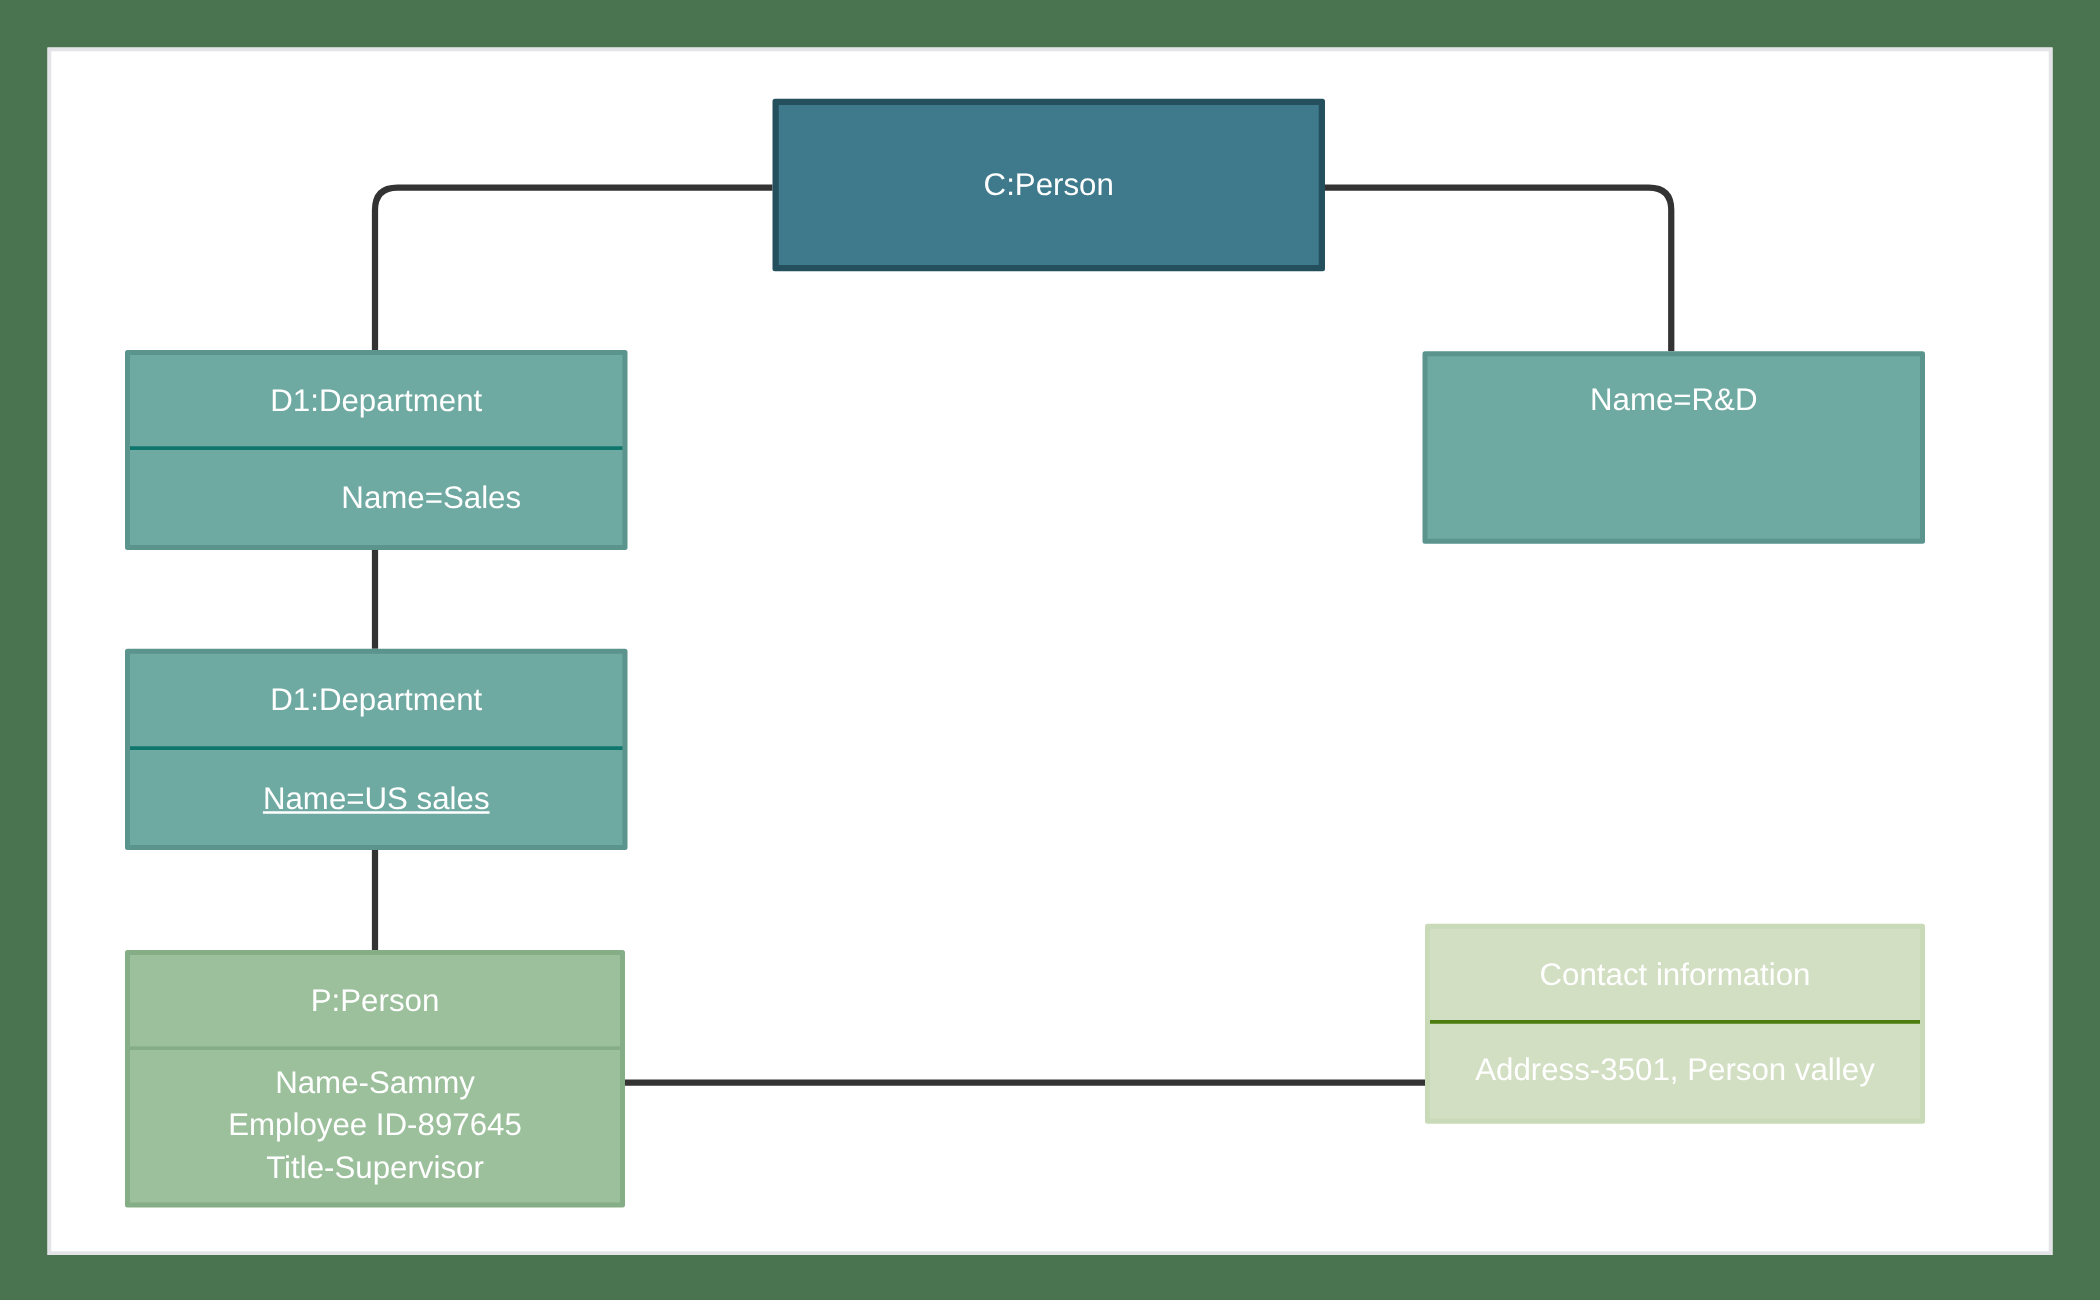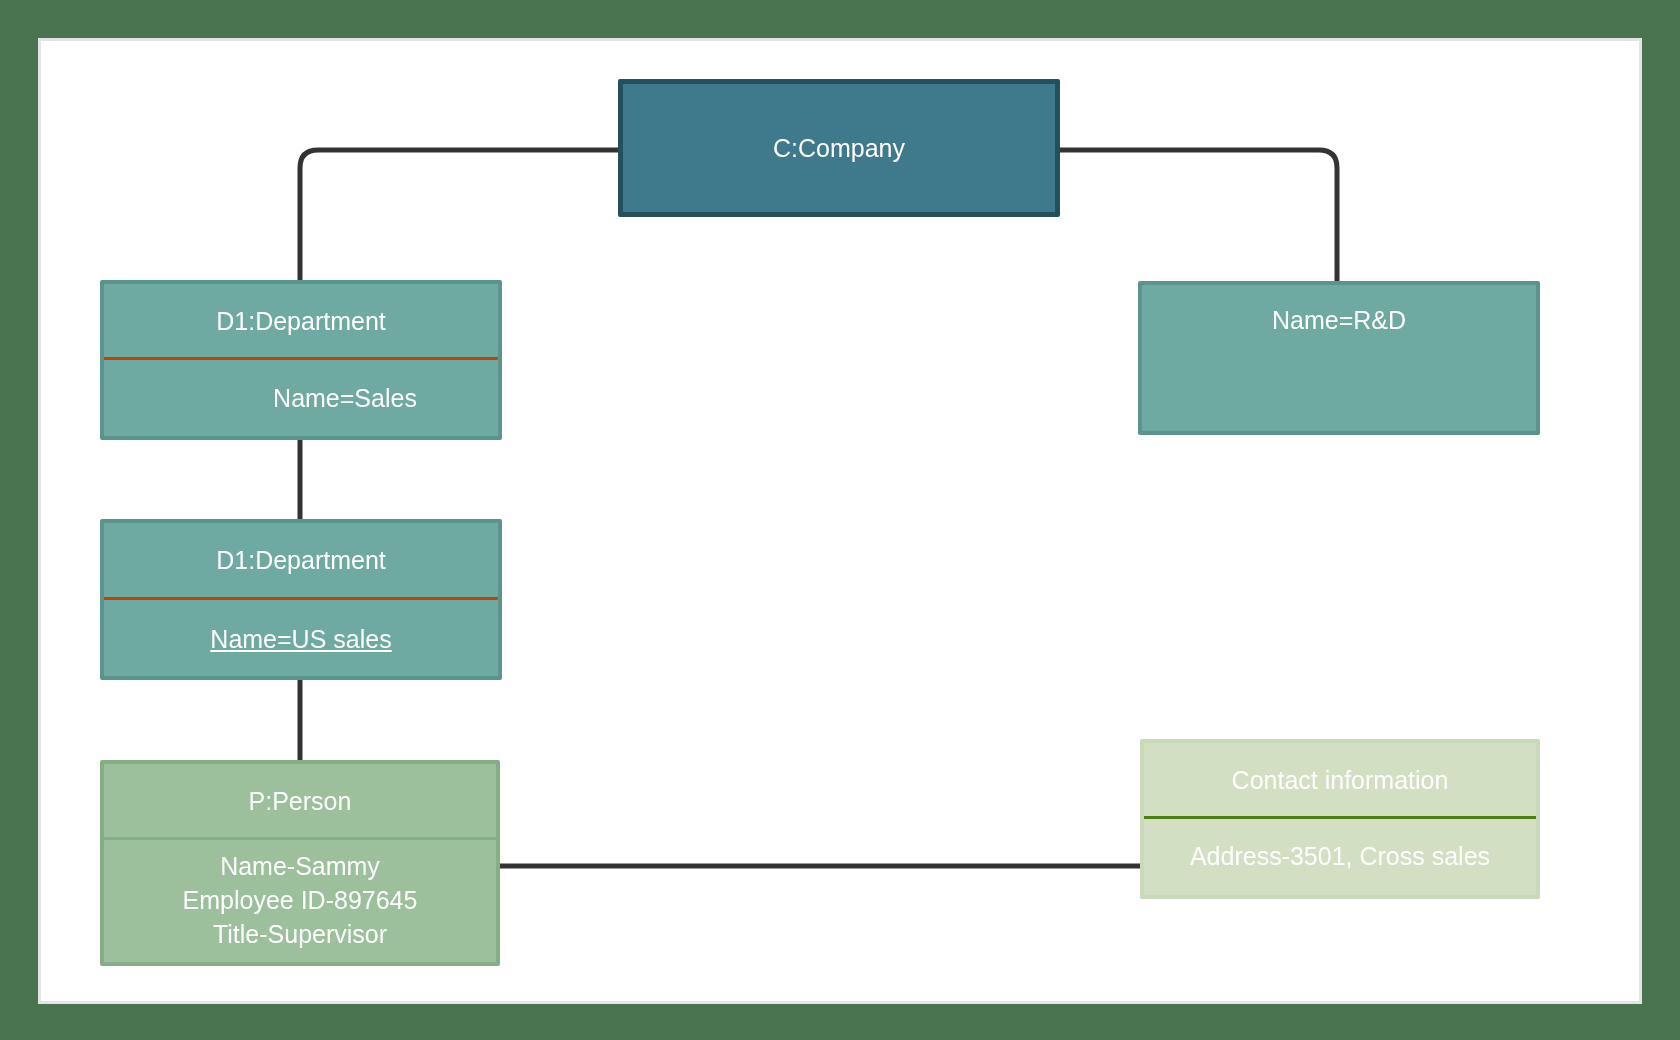--- a/index.html
+++ b/index.html
@@ -24,21 +24,21 @@
     width:100%;font-size:25px;line-height:34px;
   }
   
   .node-company{
     left:577px;top:38px;width:442px;height:138px;
     background:#3f7a8c;border:5px solid #24505e;border-radius:2px;
   }
   .node-company .sec{height:100%;}
   
   .dept{background:#6faaa2;border:4px solid #5a948c;border-radius:2px;}
-  .dept .sec-header{border-bottom:3px solid #c2410c;}
+  .dept .sec-header{border-bottom:3px solid #0f766e;}
   .node-dept-sales{left:59px;top:239px;width:402px;height:160px;}
   .node-dept-sales .sec-header{height:76px;}
   .node-dept-sales .sec-body{height:76px;margin-left:44px;}
   .node-dept-rd{left:1097px;top:240px;width:402px;height:154px;}
   .node-dept-rd .sec-header{height:73px;}
   .node-dept-rd .sec-body{height:70px;}
   .node-dept-us{left:59px;top:478px;width:402px;height:161px;}
   .node-dept-us .sec-header{height:77px;}
   .node-dept-us .sec-body{height:77px;text-decoration:underline;}
   
@@ -63,21 +63,21 @@
 
   <svg class="wires" viewBox="0 0 1598 960">
     <path d="M 577 109 L 277 109 Q 259 109 259 127 L 259 239"></path>
     <path d="M 1019 109 L 1278 109 Q 1296 109 1296 127 L 1296 240"></path>
     <path d="M 259 399 L 259 478"></path>
     <path d="M 259 639 L 259 719"></path>
     <path d="M 459 825 L 1099 825"></path>
   </svg>
 
   <div class="node node-company">
-    <div class="sec">C:Company</div>
+    <div class="sec">C:Person</div>
   </div>
 
   <div class="node dept node-dept-sales">
     <div class="sec sec-header">D1:Department</div>
     <div class="sec sec-body">Name=Sales</div>
   </div>
 
   <div class="node dept node-dept-rd">
     <div class="sec sec-body">Name=R&amp;D</div>
   </div>
@@ -91,16 +91,16 @@
     <div class="sec sec-header">P:Person</div>
     <div class="sec sec-body">
       <div>Name-Sammy</div>
       <div>Employee ID-897645</div>
       <div>Title-Supervisor</div>
     </div>
   </div>
 
   <div class="node node-contact">
     <div class="sec sec-header">Contact information</div>
-    <div class="sec sec-body">Address-3501, Cross sales</div>
+    <div class="sec sec-body">Address-3501, Person valley</div>
   </div>
 
 </div>
 
 </body></html>

